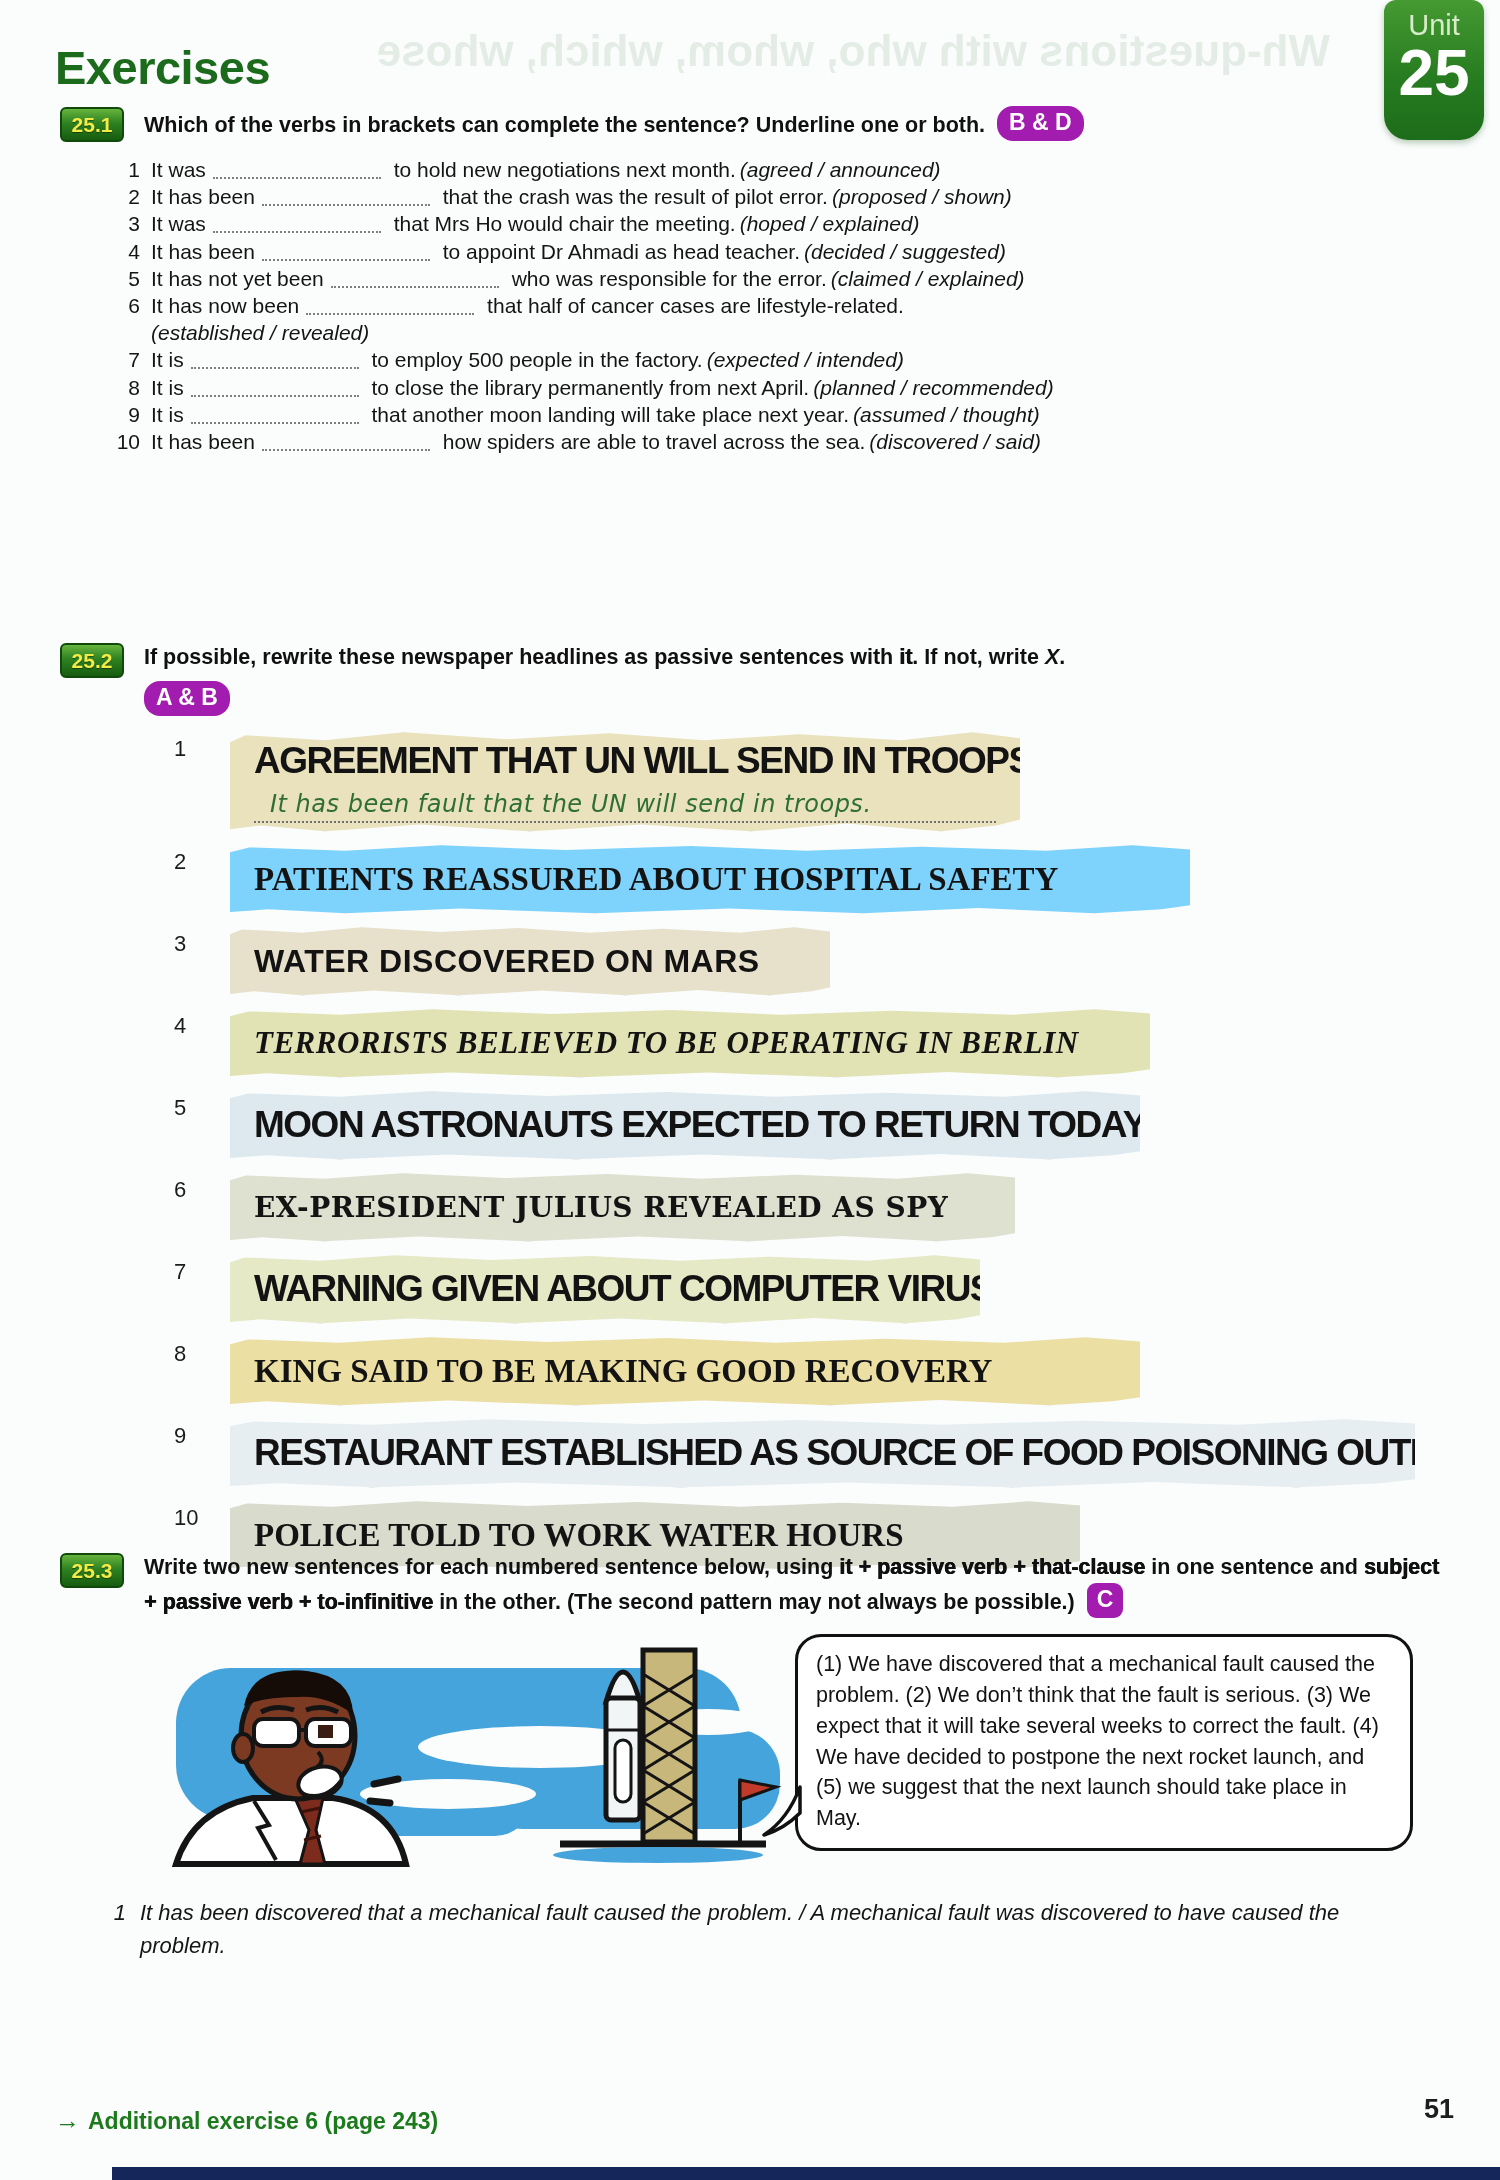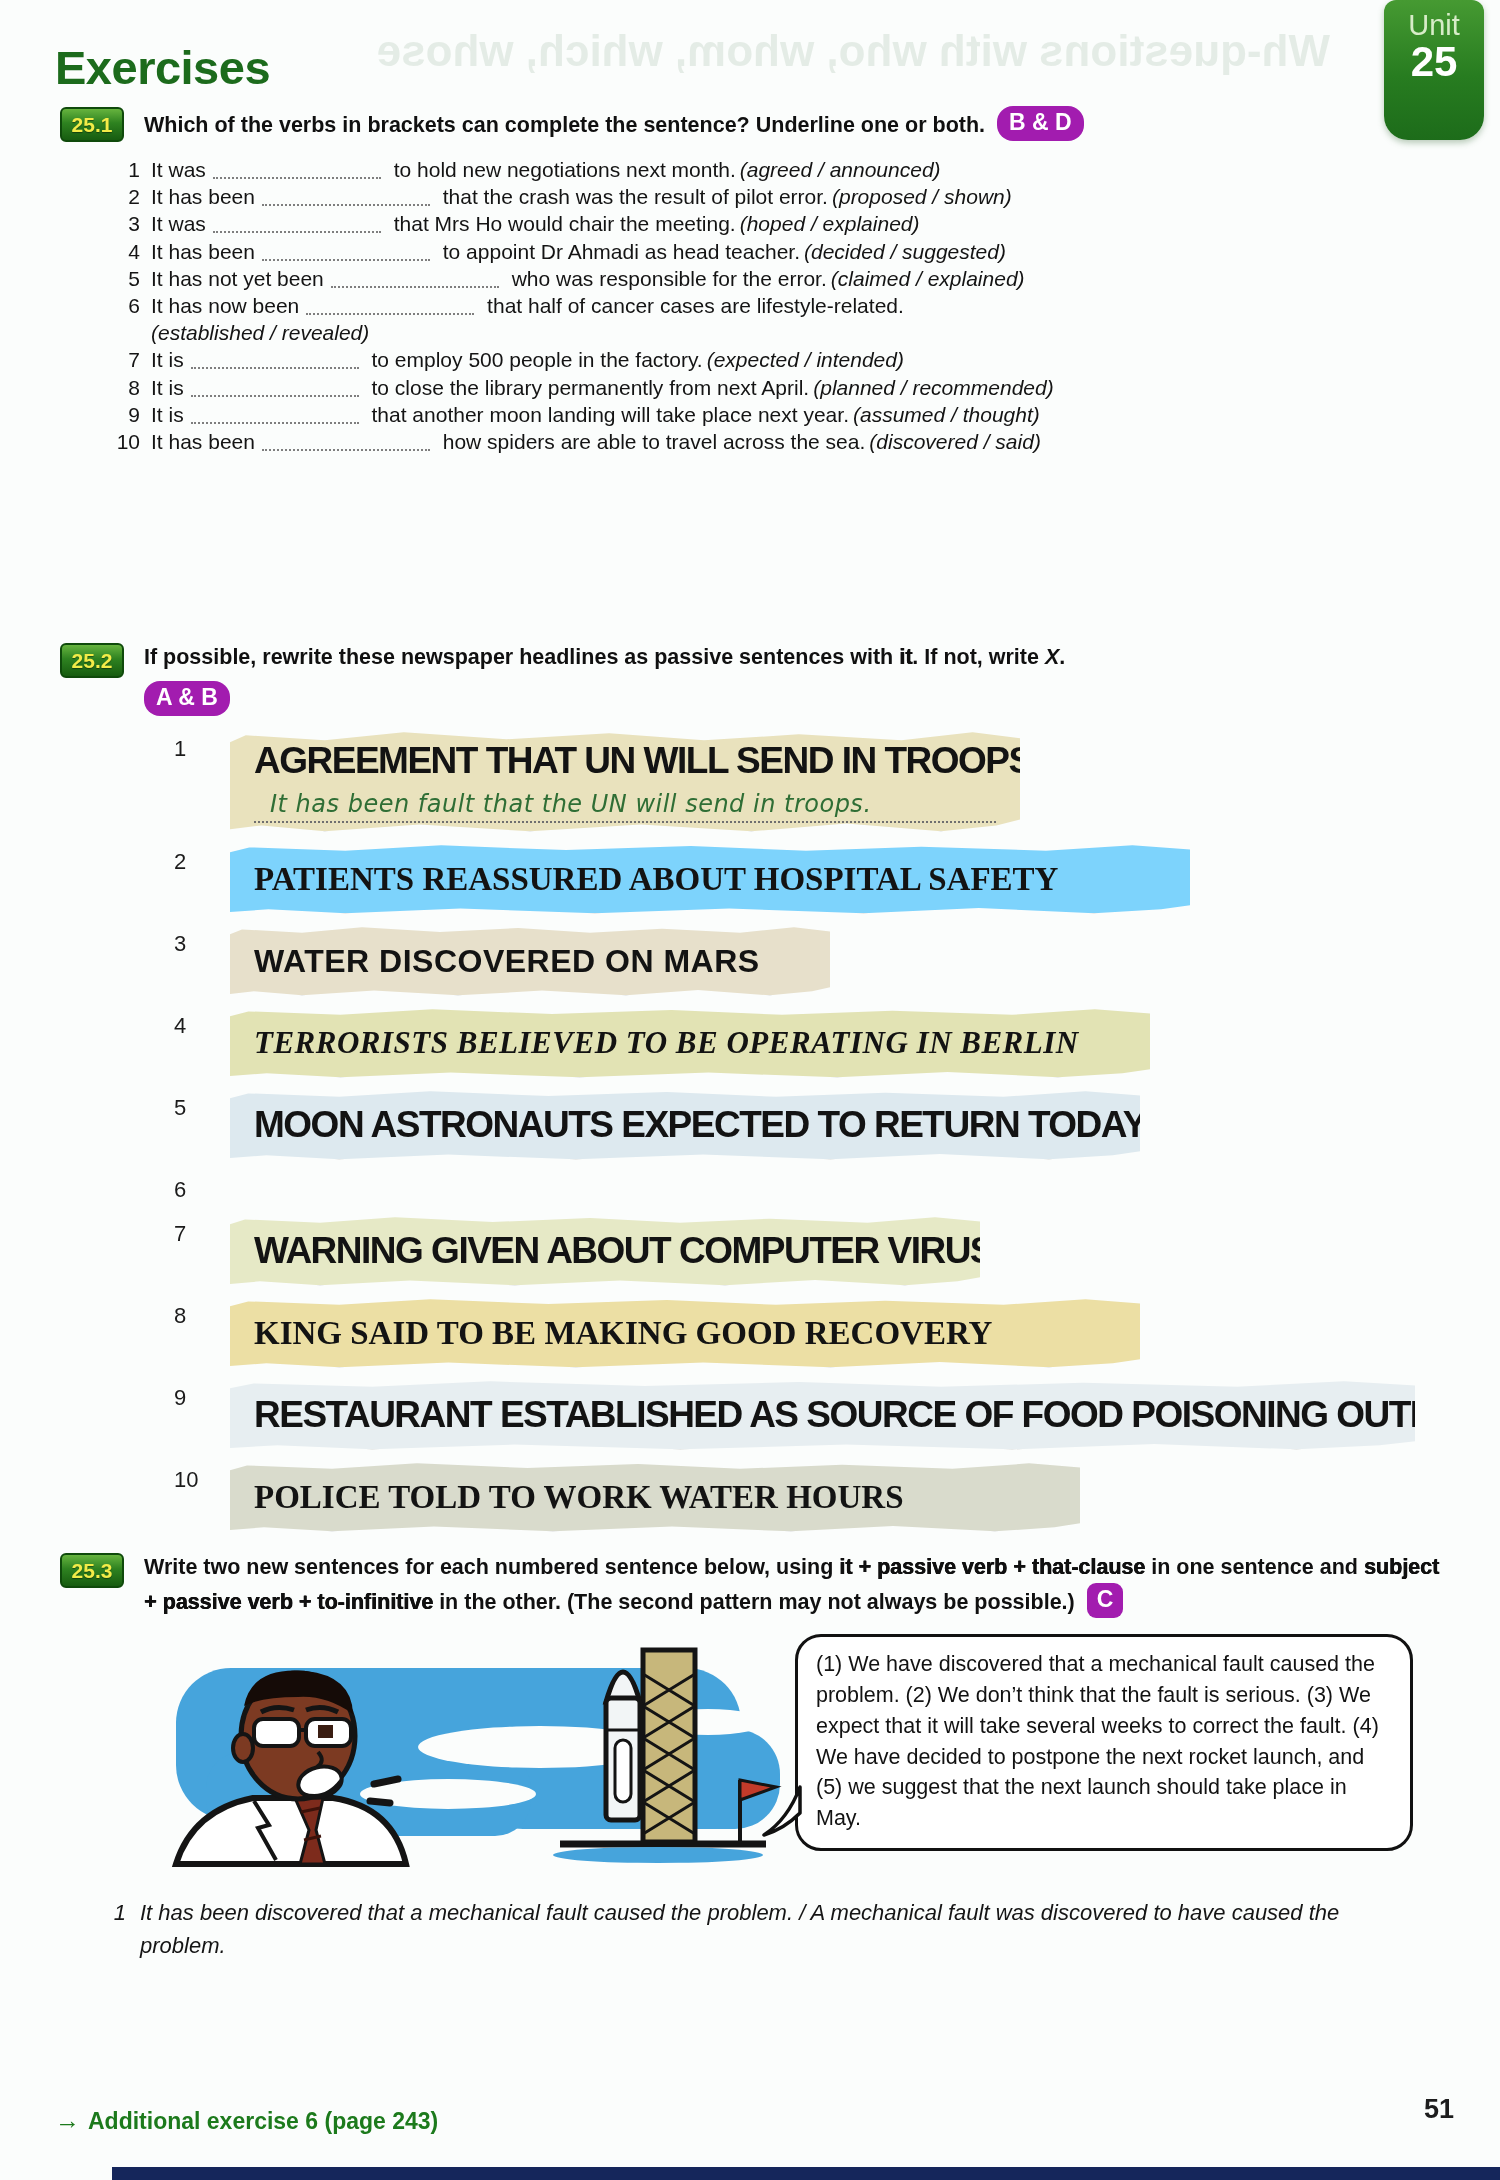--- a/index.html
+++ b/index.html
@@ -24,21 +24,21 @@
   }
   .unit-badge {
     position:absolute; top:0; right:16px; width:100px; height:140px;
     background:linear-gradient(180deg,#469a32 0%, #277c20 55%, #1d6c1a 100%);
     border-radius:12px 12px 24px 24px;
     display:flex; flex-direction:column; align-items:center; justify-content:flex-start;
     padding-top:10px;
     box-shadow:0 3px 6px rgba(60,110,60,.35);
   }
   .unit-badge .unit-word { font-size:29px; color:#d7ecc8; font-weight:400; line-height:1.05; }
-  .unit-badge .unit-num  { font-size:42px; color:#ffffff; font-weight:700; line-height:1.05; }
+  .unit-badge .unit-num  { font-size:64px; color:#ffffff; font-weight:700; line-height:1.05; }
 
   
   .ex-section { position:absolute; left:60px; width:1400px; }
   #ex1 { top:106px; }
   #ex2 { top:642px; }
   #ex3 { top:1552px; }
 
   .ex-header { display:flex; align-items:flex-start; }
   .ex-badge {
     flex:none; width:64px; height:35px; margin-top:1px;
@@ -242,20 +242,24 @@
   <div class="hl-row">
     <span class="hl-num">5</span>
     <div class="strip" style="background: rgb(221, 233, 239); width: 910px;">
       <div class="hl-text hl-condensed">MOON ASTRONAUTS EXPECTED TO RETURN TODAY</div>
 
     </div>
   </div>
 
   <div class="hl-row">
     <span class="hl-num">6</span>
+    <div class="strip" style="background: rgb(222, 224, 208); width: 785px;">
+      <div class="hl-text hl-slab">EX-PRESIDENT JULIUS REVEALED AS SPY</div>
+
+    </div>
   </div>
 
   <div class="hl-row">
     <span class="hl-num">7</span>
     <div class="strip" style="background: rgb(230, 233, 198); width: 750px;">
       <div class="hl-text hl-condensed">WARNING GIVEN ABOUT COMPUTER VIRUS</div>
 
     </div>
   </div>
 

